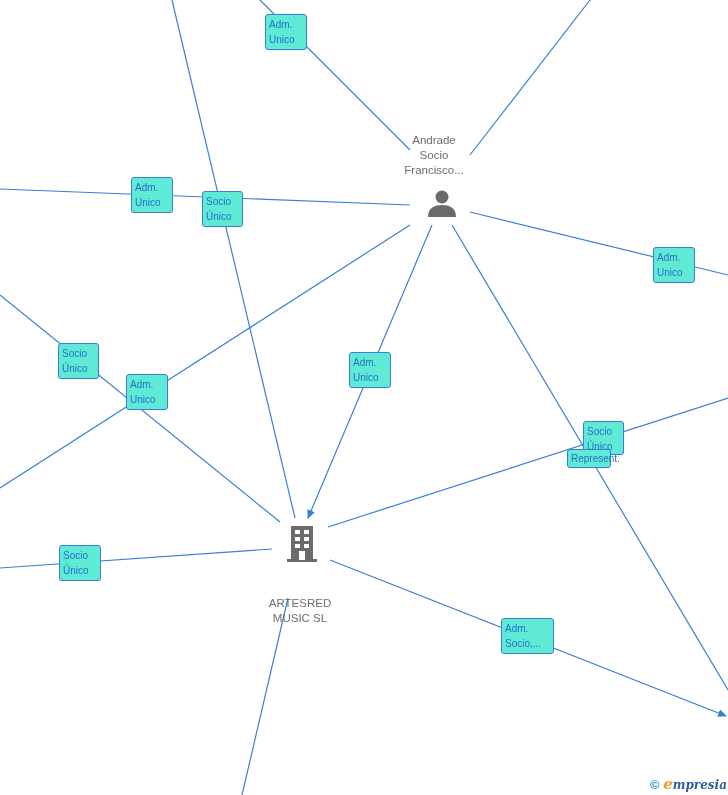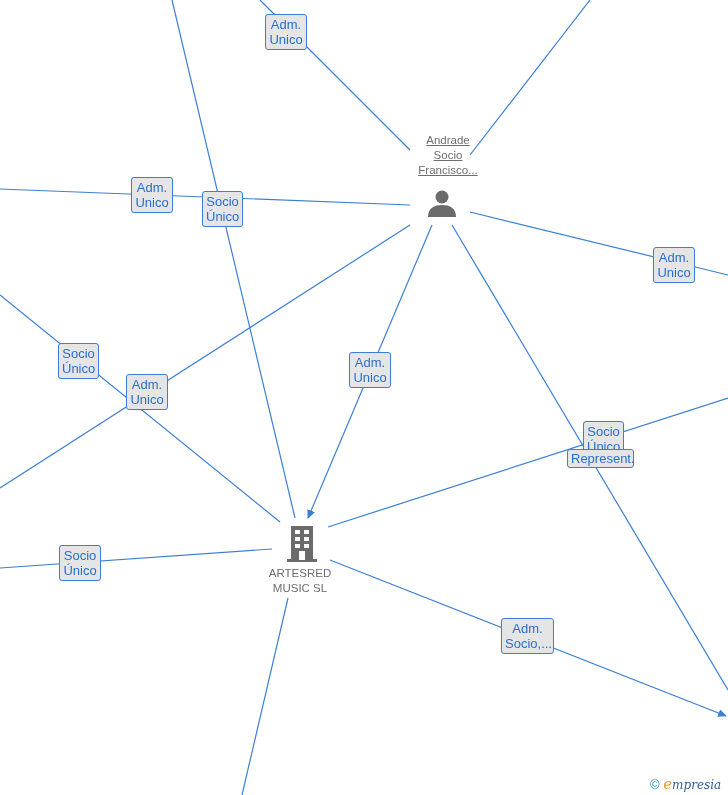--- a/index.html
+++ b/index.html
@@ -1,28 +1,28 @@
 <!DOCTYPE html>
 <html><head>
   <meta charset="utf-8">
   <style>
     html, body { margin: 0; padding: 0; background: #ffffff; }
     body { width: 728px; height: 795px; position: relative; overflow: hidden; font-family: "Liberation Sans", sans-serif; }
     svg.edges { position: absolute; left: 0; top: 0; }
     .edge-label {
       position: absolute; box-sizing: border-box;
-      background: #e5e5e5; border: 1px solid #3b7fd4; border-radius: 3px;
-      color: #2a6fc9; font-size: 13px; line-height: 15px; text-align: center;
+      background: #5eead4; border: 1px solid #3b7fd4; border-radius: 3px;
+      color: #2a6fc9; font-size: 10px; line-height: 15px; 
       padding: 2px 3px; white-space: nowrap;
     }
     .edge-label span { display: block; }
     .node-label { position: absolute; color: #6d6d6d; font-size: 11.5px; line-height: 15px; text-align: center; }
     .node-label span { display: block; }
     .node-icon { position: absolute; }
-    .watermark { position: absolute; left: 650px; top: 775px; font-size: 13px; color: #1c8fbf; }
+    .watermark { position: absolute; left: 650px; top: 775px; font-size: 13px; color: #1c8fbf; font-weight: bold; }
     .watermark .brand { font-family: "DejaVu Serif", serif; font-style: italic; color: #2a5f98; font-size: 12px; }
     .watermark .brand .e { color: #f0a020; font-size: 15px; }
   </style>
 </head>
 <body>
 
 <svg class="edges" width="728" height="795">
   <defs>
     <marker id="arrow" markerWidth="10" markerHeight="10" refX="8" refY="4" orient="auto" markerUnits="userSpaceOnUse">
       <path d="M0,0 L9,4 L0,8 Z" fill="#3b7fd4"></path>
@@ -72,33 +72,33 @@
     <span>Unico</span>
   </div>
 <div class="edge-label" style="left:349px;top:352px;width:42px;">
     <span>Adm.</span>
     <span>Unico</span>
   </div>
 <div class="edge-label" style="left:583px;top:421px;width:41px;height:34px;overflow:hidden;">
     <span>Socio</span>
     <span>Único</span>
   </div>
-<div class="edge-label" style="left:567px;top:449px;width:67px;padding:1px 3px;">
+<div class="edge-label" style="left:567px;top:449px;width:44px;padding:1px 3px;">
     <span>Represent.</span>
   </div>
 <div class="edge-label" style="left:59px;top:545px;width:42px;">
     <span>Socio</span>
     <span>Único</span>
   </div>
 <div class="edge-label" style="left:501px;top:618px;width:53px;">
     <span>Adm.</span>
     <span>Socio,...</span>
   </div>
 
-<div class="node-label" style="left:403px;top:133px;width:90px;text-decoration:underline;">
+<div class="node-label" style="left:389px;top:133px;width:90px;">
   <span>Andrade</span>
   <span>Socio</span>
   <span>Francisco...</span>
 </div>
 <svg class="node-icon" style="left:427px;top:188px;" width="30" height="30" viewBox="0 0 30 30">
   <circle cx="15" cy="9" r="6.5" fill="#6b6b6b"></circle>
   <path d="M1,29 C1,20 7,17 15,17 C23,17 29,20 29,29 Z" fill="#6b6b6b"></path>
 </svg>
 
 <svg class="node-icon" style="left:287px;top:526px;" width="30" height="36" viewBox="0 0 30 36">
@@ -107,21 +107,21 @@
   <g fill="#ffffff">
     <rect x="8" y="4" width="5" height="4"></rect>
       <rect x="17" y="4" width="5" height="4"></rect>
     <rect x="8" y="11" width="5" height="4"></rect>
       <rect x="17" y="11" width="5" height="4"></rect>
     <rect x="8" y="18" width="5" height="4"></rect>
       <rect x="17" y="18" width="5" height="4"></rect>
     <rect x="12" y="25" width="6" height="9"></rect>
   </g>
 </svg>
-<div class="node-label" style="left:255px;top:566px;width:90px;">
+<div class="node-label" style="left:255px;top:596px;width:90px;">
   <span>ARTESRED</span>
   <span>MUSIC  SL</span>
 </div>
 
 <div class="watermark">
   <span>©</span>
   <span class="brand"><span class="e">e</span><span>mpresia</span></span>
 </div>
 
 </body></html>

